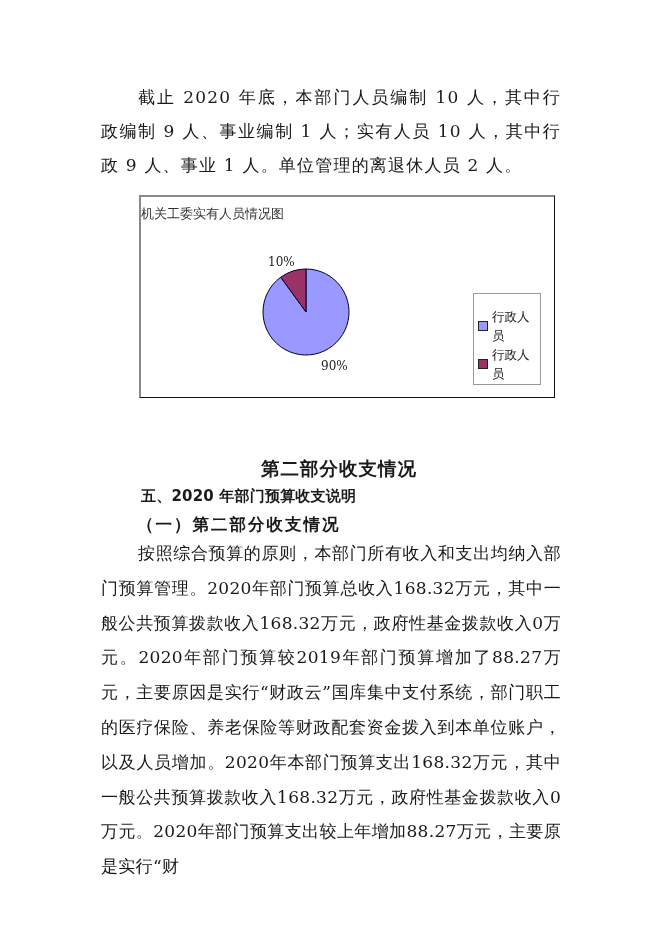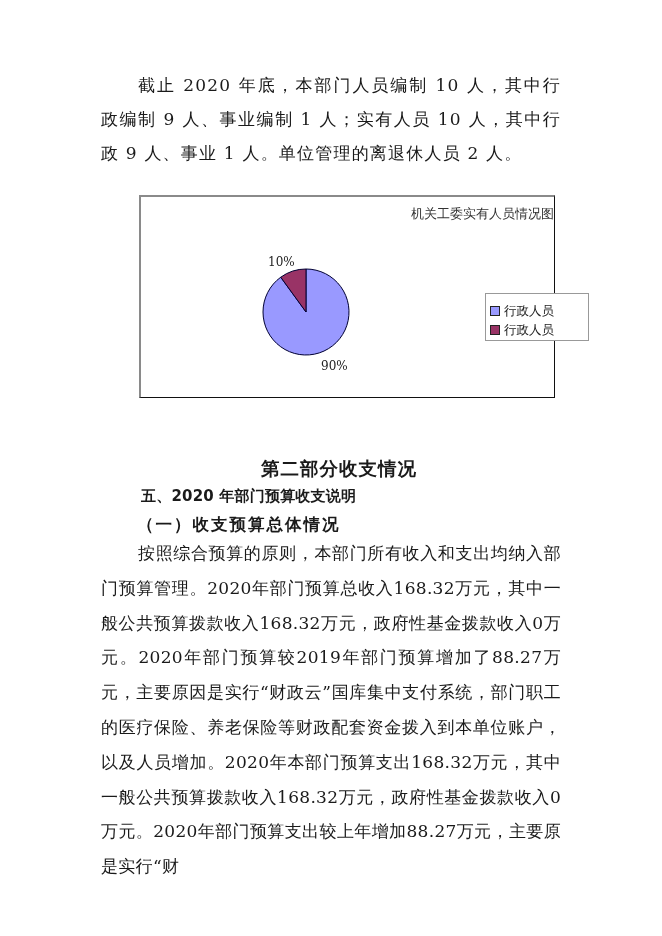--- a/index.html
+++ b/index.html
@@ -5,36 +5,36 @@
   html, body { margin: 0; padding: 0; }
   body {
     width: 662px; height: 936px; background: #ffffff; position: relative; overflow: hidden;
     font-family: "DejaVu Serif", "Liberation Serif", serif; color: #1a1a1a;
   }
   .para {
     position: absolute; left: 101px; width: 460px;
     font-size: 17px; line-height: 34.5px; text-align: justify;
     text-indent: 37px; letter-spacing: 0.3px; margin: 0;
   }
-  .para.top { top: 68px; line-height: 34px; letter-spacing: 1.2px; }
+  .para.top { top: 80px; line-height: 34px; letter-spacing: 1.2px; }
   .para.body2 { top: 536px; line-height: 34.8px; }
   .chart-box {
     position: absolute; left: 139px; top: 195px; width: 416px; height: 203px;
     border-top: 2px solid #8a8a8a; border-left: 2px solid #8a8a8a;
     border-right: 1px solid #111; border-bottom: 1px solid #111;
     box-sizing: border-box; background: #fff;
   }
   .chart-title {
-    position: absolute; top: 8px; left: 0; width: 100%; text-align: right;
+    position: absolute; top: 8px; left: 0; width: 100%; text-align: left;
     font-size: 13px; color: #333;
   }
   .pie-svg { position: absolute; left: 0; top: 0; }
   .legend {
-    position: absolute; left: 344px; top: 96px; width: 104px;
-    border: 1px solid #999; padding: 7px 0 1px 4px; box-sizing: border-box;
+    position: absolute; left: 332px; top: 96px; width: 68px;
+    border: 1px solid #999; padding: 13px 0 1px 4px; box-sizing: border-box;
     font-size: 12.5px; color: #222; line-height: 19px; background: #fff;
   }
   .legend-item { display: flex; align-items: center; }
   .swatch { width: 8px; height: 8px; border: 1px solid #222; margin-right: 4px; flex: none; }
   .h2 {
     position: absolute; top: 448px; left: 0; width: 662px; text-align: center;
     font-family: "DejaVu Sans", "Liberation Sans", sans-serif; font-weight: bold;
     font-size: 18.5px; letter-spacing: 1px; margin: 8px;
   }
   .h3 {
@@ -68,14 +68,14 @@
     </div>
     <div class="legend-item">
       <span class="swatch" style="background:#993366"></span>
       <span>行政人员</span>
     </div>
   </div>
 </div>
 
 <h2 class="h2">第二部分收支情况</h2>
 <h3 class="h3">五、2020 年部门预算收支说明</h3>
-<h4 class="h4">（一）收支预算总体情况</h4>
+<h4 class="h4">（一）第二部分收支情况</h4>
 <p class="para body2">按照综合预算的原则，本部门所有收入和支出均纳入部门预算管理。2020年部门预算总收入168.32万元，其中一般公共预算拨款收入168.32万元，政府性基金拨款收入0万元。2020年部门预算较2019年部门预算增加了88.27万元，主要原因是实行“财政云”国库集中支付系统，部门职工的医疗保险、养老保险等财政配套资金拨入到本单位账户，以及人员增加。2020年本部门预算支出168.32万元，其中一般公共预算拨款收入168.32万元，政府性基金拨款收入0万元。2020年部门预算支出较上年增加88.27万元，主要原是实行“财</p>
 
 </body></html>

